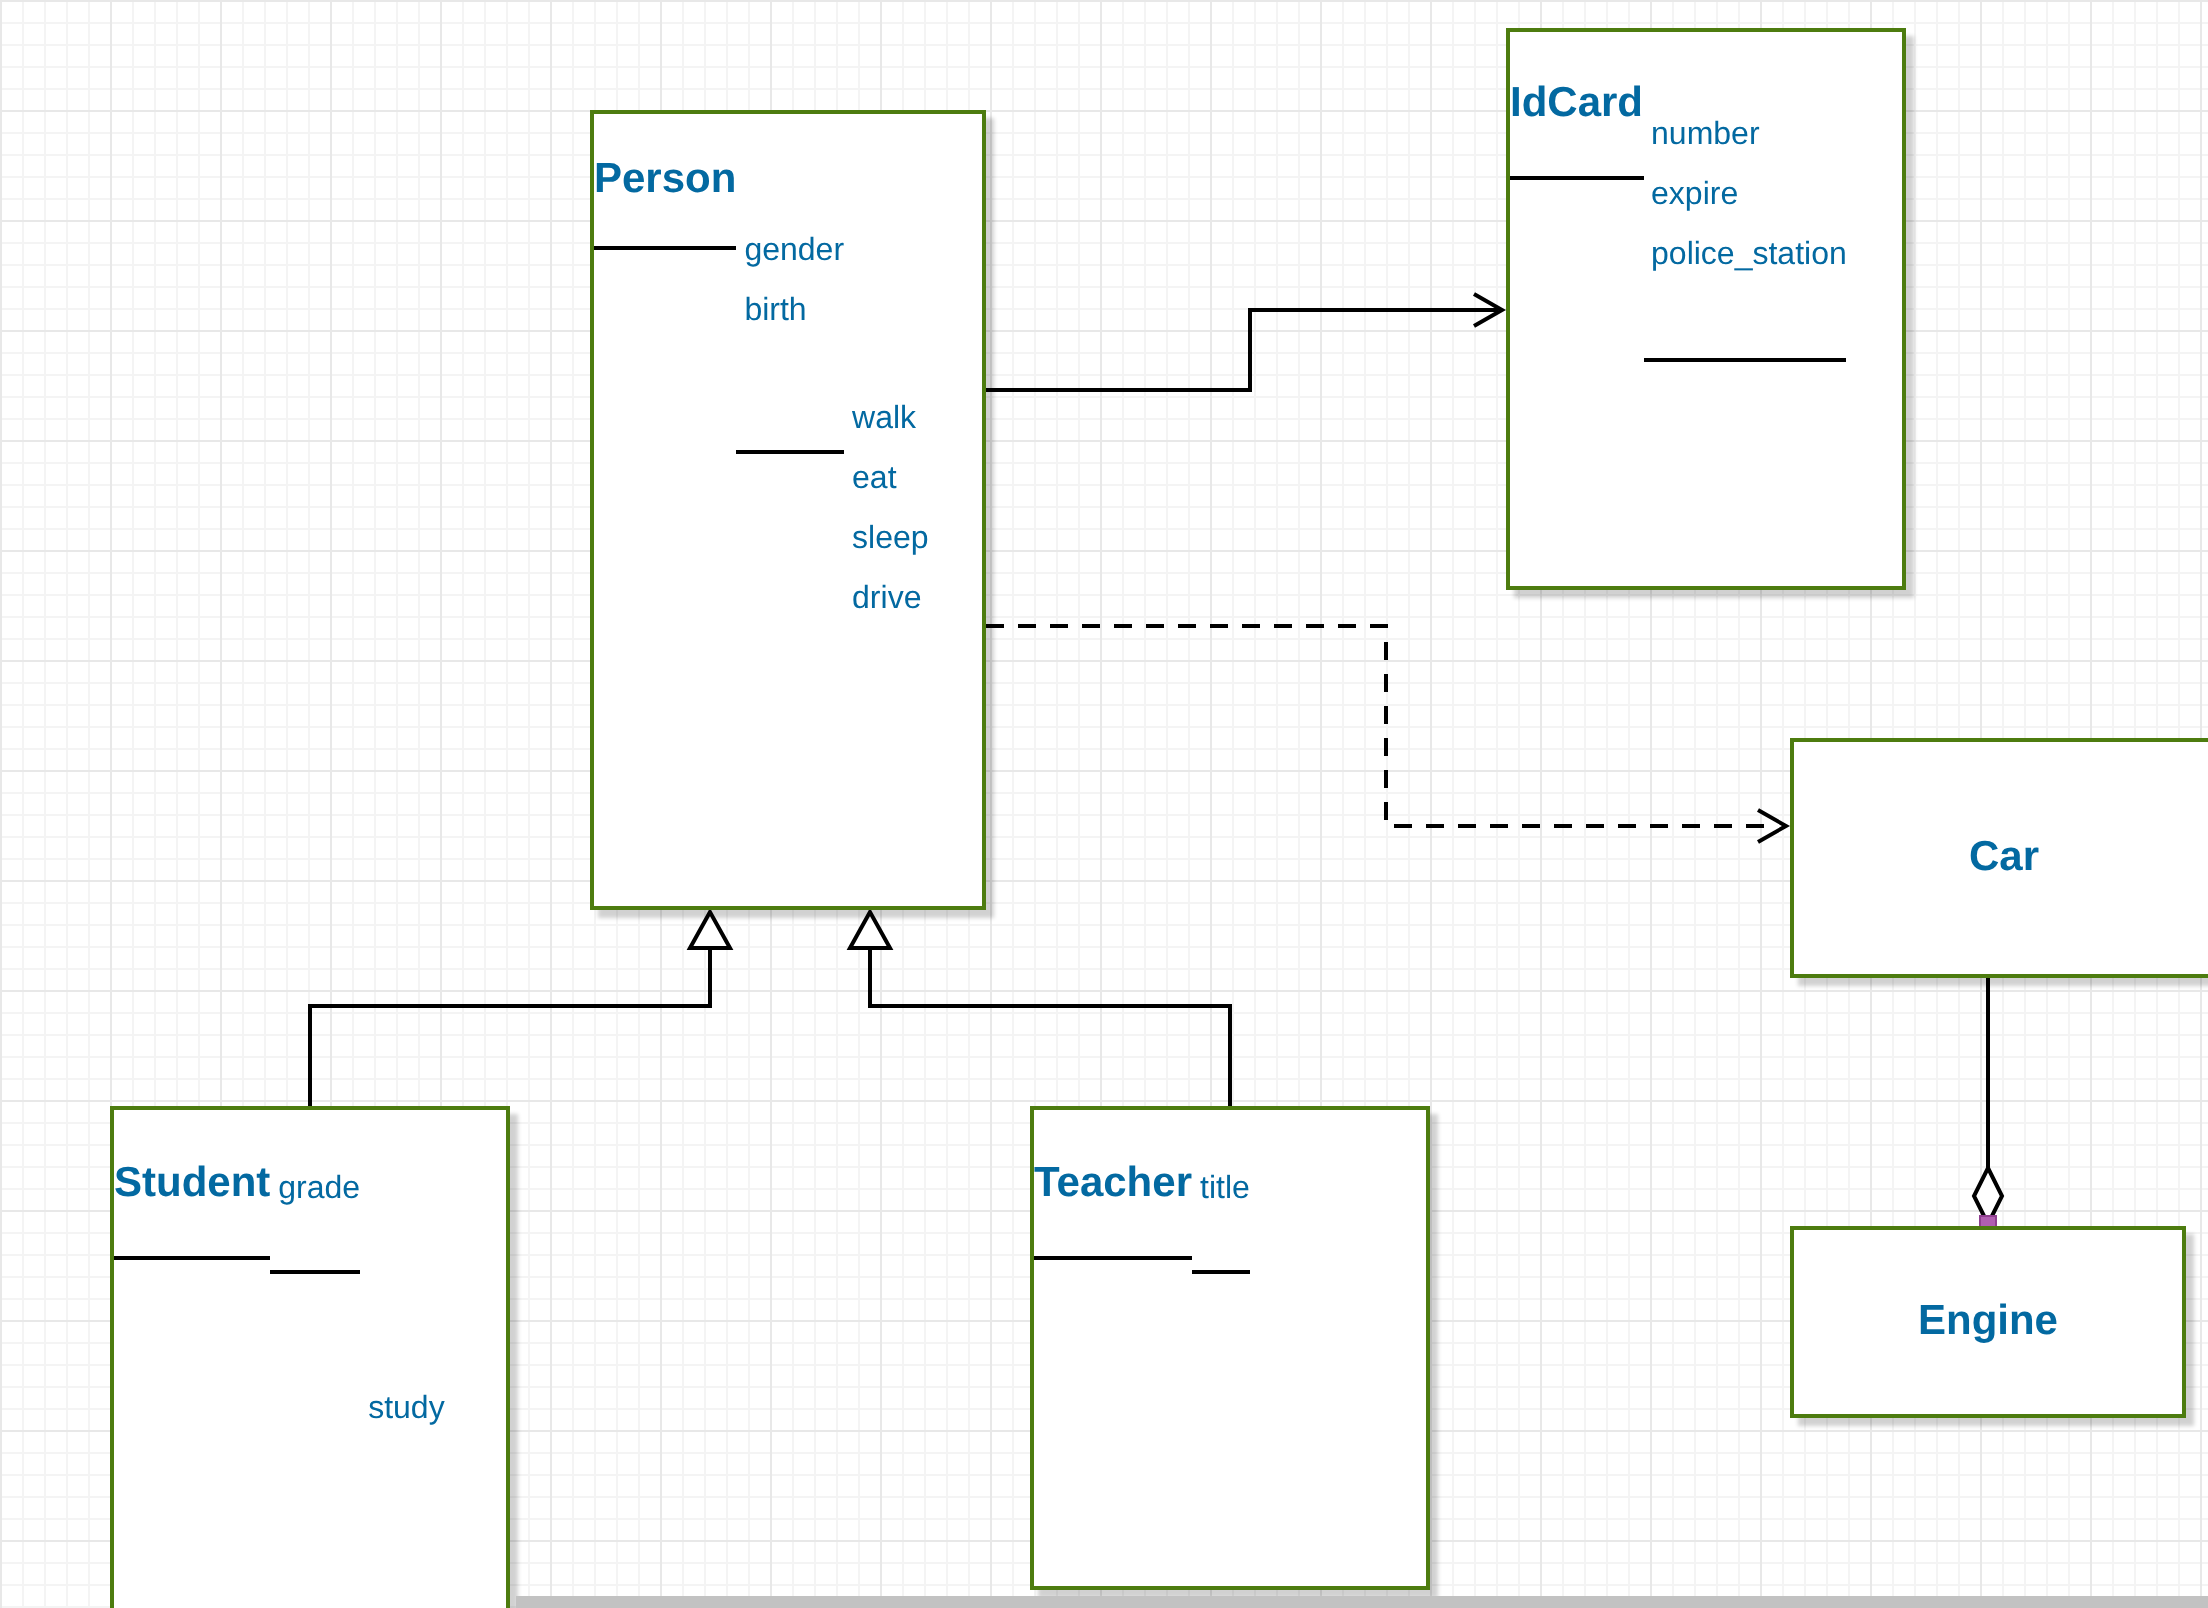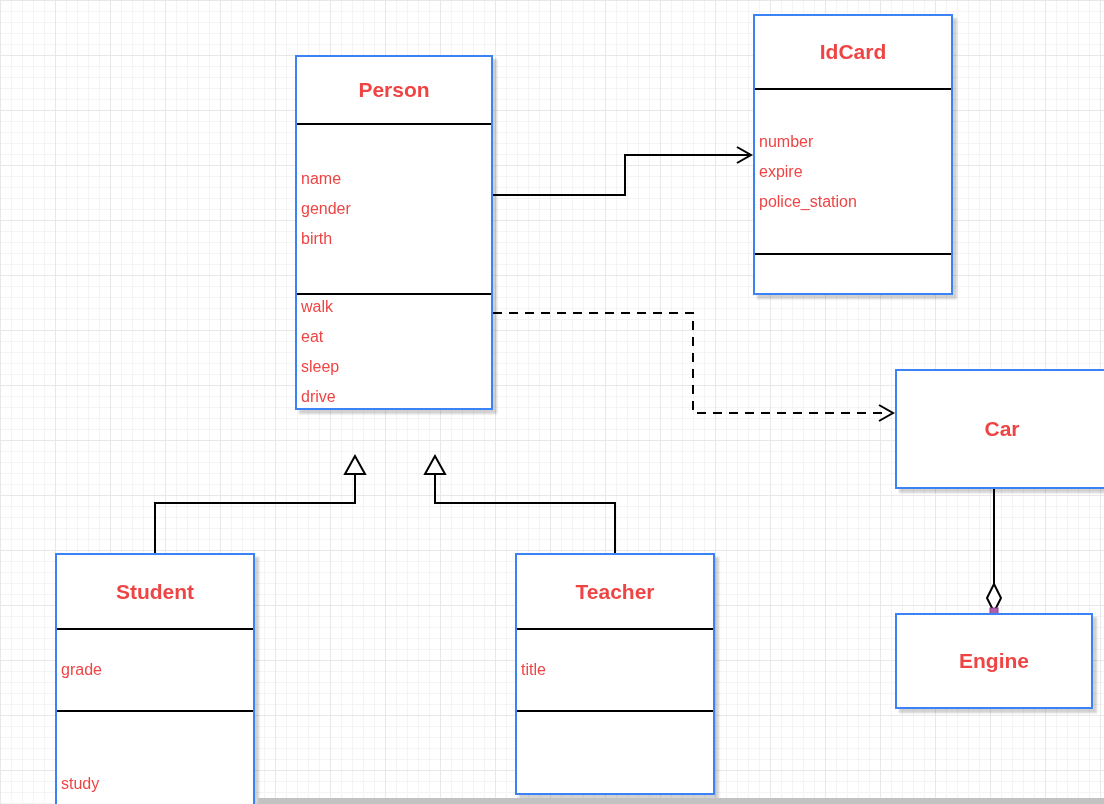--- a/index.html
+++ b/index.html
@@ -12,25 +12,25 @@
       linear-gradient(to bottom, #e8e8e8 1px, transparent 1px),
       linear-gradient(to right, #f4f4f4 1px, transparent 1px),
       linear-gradient(to bottom, #f4f4f4 1px, transparent 1px);
     background-size: 55px 55px, 55px 55px, 11px 11px, 11px 11px;
     position: relative;
   }
   .canvas { position: absolute; inset: 0; }
   .uml-class {
     position: absolute;
     background: #ffffff;
-    border: 2px solid #3b82f6;
+    border: 2px solid #4d7c0f;
     box-shadow: 4px 4px 2px rgba(0,0,0,0.18);
     display: flex;
-    flex-direction: column;
-    color: #ef4444;
+    flex-direction: row;
+    color: #0369a1;
   }
   .uml-title {
     display: flex;
     align-items: center;
     justify-content: center;
     font-weight: bold;
     font-size: 21px;
     border-bottom: 2px solid #000;
     flex: 0 0 auto;
   }
@@ -84,24 +84,23 @@
     </g>
 
     <g>
       <path d="M 994 474 L 994 584"></path>
       <polygon points="994,584 1001,598 994,612 987,598"></polygon>
       <rect x="990" y="470" width="8" height="8" stroke="#8f3f8f" fill="#b05fb0"></rect>
       <rect x="990" y="608" width="8" height="8" stroke="#8f3f8f" fill="#b05fb0"></rect>
     </g>
   </svg>
 
-  <div class="uml-class" style="left:295px; top:55px; width:198px; height:355px;">
+  <div class="uml-class" style="left:295px; top:55px; width:198px; height:400px;">
     <div class="uml-title" style="height:68px">Person</div>
     <div class="uml-section" style="height:170px">
-      <div>name</div>
       <div>gender</div>
       <div>birth</div>
     </div>
     <div class="uml-section last">
       <div>walk</div>
       <div>eat</div>
       <div>sleep</div>
       <div>drive</div>
     </div>
   </div>

